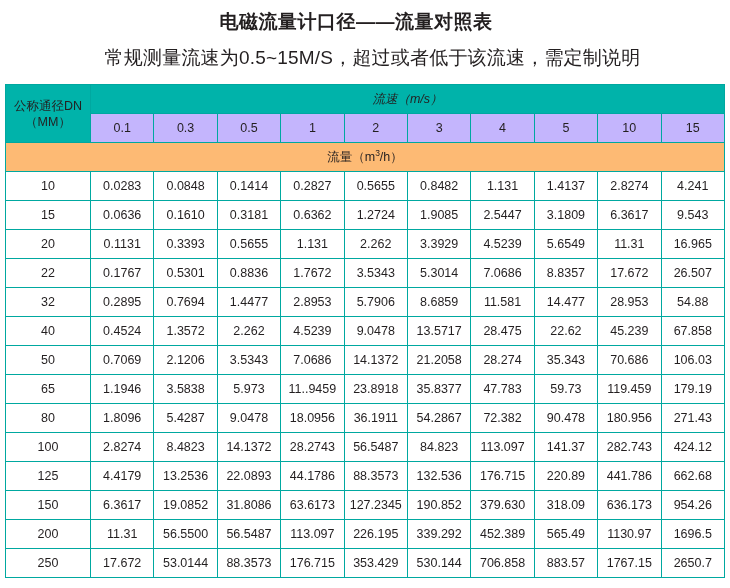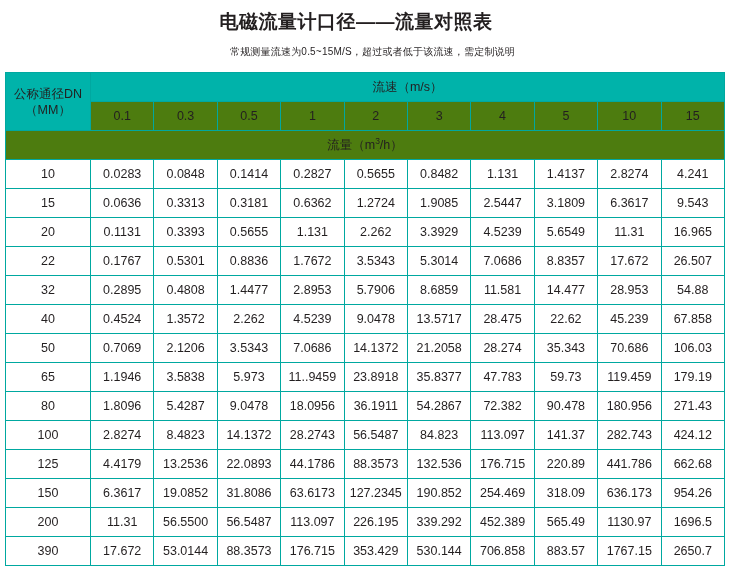--- a/index.html
+++ b/index.html
@@ -24,21 +24,21 @@
   .title {
     text-align: center;
     font-size: 19px;
     font-weight: bold;
     color: #231f20;
     letter-spacing: 0.5px;
     padding-top: 9px;
   }
   .subtitle {
     text-align: center;
-    font-size: 10px;
+    font-size: 19px;
     color: #231f20;
     padding-top: 10px;
     letter-spacing: 0.2px;
     padding-left: 33px;
   }
   .table-wrap {
     margin: 13px 5px 0 5px;
   }
   table.flow {
     border-collapse: collapse;
@@ -51,42 +51,43 @@
     vertical-align: middle;
     font-size: 12.5px;
     color: #231f20;
     height: 29px;
     padding: 0 1px;
     box-sizing: border-box;
     overflow: hidden;
     white-space: nowrap;
   }
   th.head-teal {
-    background: #4d7c0f;
+    background: #c4b5fd;
     color: #ffffff;
     font-size: 13px;
     font-weight: normal;
   }
   th.dn-head {
     background: #00b3aa;
     color: #ffffff;
     font-size: 12.5px;
     font-weight: normal;
     line-height: 16px;
     width: 85px;
     padding: 2px 0;
   }
   th.speed-label {
     background: #00b3aa;
     color: #ffffff;
     font-size: 13.5px;
     font-weight: normal;
+    font-style: italic;
   }
   th.rate-row {
-    background: #4d7c0f;
+    background: #fdba74;
     color: #ffffff;
     font-size: 13.5px;
     font-weight: normal;
     height: 28px;
   }
   td.dn-cell {
     font-size: 12.5px;
   }
   tbody tr td {
     background: #ffffff;
@@ -140,21 +141,21 @@
             <td>0.5655</td>
             <td>0.8482</td>
             <td>1.131</td>
             <td>1.4137</td>
             <td>2.8274</td>
             <td>4.241</td>
           </tr>
           <tr>
             <td class="dn-cell">15</td>
             <td>0.0636</td>
-            <td>0.3313</td>
+            <td>0.1610</td>
             <td>0.3181</td>
             <td>0.6362</td>
             <td>1.2724</td>
             <td>1.9085</td>
             <td>2.5447</td>
             <td>3.1809</td>
             <td>6.3617</td>
             <td>9.543</td>
           </tr>
           <tr>
@@ -179,21 +180,21 @@
             <td>3.5343</td>
             <td>5.3014</td>
             <td>7.0686</td>
             <td>8.8357</td>
             <td>17.672</td>
             <td>26.507</td>
           </tr>
           <tr>
             <td class="dn-cell">32</td>
             <td>0.2895</td>
-            <td>0.4808</td>
+            <td>0.7694</td>
             <td>1.4477</td>
             <td>2.8953</td>
             <td>5.7906</td>
             <td>8.6859</td>
             <td>11.581</td>
             <td>14.477</td>
             <td>28.953</td>
             <td>54.88</td>
           </tr>
           <tr>
@@ -275,40 +276,40 @@
             <td>662.68</td>
           </tr>
           <tr>
             <td class="dn-cell">150</td>
             <td>6.3617</td>
             <td>19.0852</td>
             <td>31.8086</td>
             <td>63.6173</td>
             <td>127.2345</td>
             <td>190.852</td>
-            <td>254.469</td>
+            <td>379.630</td>
             <td>318.09</td>
             <td>636.173</td>
             <td>954.26</td>
           </tr>
           <tr>
             <td class="dn-cell">200</td>
             <td>11.31</td>
             <td>56.5500</td>
             <td>56.5487</td>
             <td>113.097</td>
             <td>226.195</td>
             <td>339.292</td>
             <td>452.389</td>
             <td>565.49</td>
             <td>1130.97</td>
             <td>1696.5</td>
           </tr>
           <tr>
-            <td class="dn-cell">390</td>
+            <td class="dn-cell">250</td>
             <td>17.672</td>
             <td>53.0144</td>
             <td>88.3573</td>
             <td>176.715</td>
             <td>353.429</td>
             <td>530.144</td>
             <td>706.858</td>
             <td>883.57</td>
             <td>1767.15</td>
             <td>2650.7</td>

